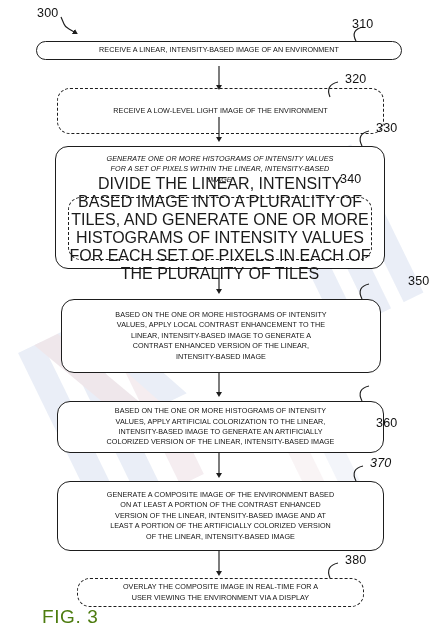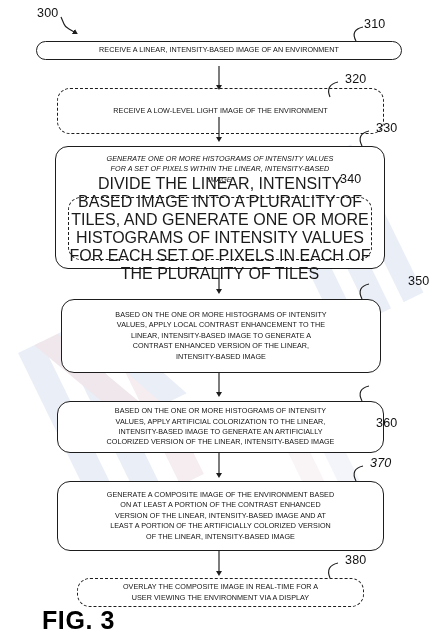--- a/index.html
+++ b/index.html
@@ -91,25 +91,24 @@
     letter-spacing: 0.2px;
     color: #111111;
     white-space: nowrap;
   }
 
   #fig-caption {
     position: absolute;
     left: 42px;
     top: 606px;
     z-index: 5;
-    font-size: 25px;
+    font-size: 19px;
     letter-spacing: 0.6px;
-    color: #000000;
+    color: #4d7c0f;
     white-space: nowrap;
-    font-weight: bold;
   }
 </style>
 </head>
 <body>
 
 <div id="sheet">
 
   <svg id="watermark" viewBox="0 0 439 643" xmlns="http://www.w3.org/2000/svg" aria-hidden="true">
     <g opacity="0.42">
       <g transform="rotate(-26 150 400)">
@@ -160,21 +159,21 @@
       <path d="M356,481 Q350,469 363,466"></path>
       <path d="M330,578 Q325,566 338,563"></path>
     </g>
   </svg>
 
   <div class="ref" style="left:37px; top:6px;">300</div>
 
   <div class="node solid" style="left:36px; top:41px; width:366px; height:19px;">
     <span class="txt">RECEIVE A LINEAR, INTENSITY-BASED IMAGE OF AN ENVIRONMENT</span>
   </div>
-  <div class="ref" style="left:364px; top:17px;">310</div>
+  <div class="ref" style="left:352px; top:17px;">310</div>
 
   <div class="node dashed" style="left:57px; top:88px; width:327px; height:46px;">
     <span class="txt">RECEIVE A LOW-LEVEL LIGHT IMAGE OF THE ENVIRONMENT</span>
   </div>
   <div class="ref" style="left:345px; top:72px;">320</div>
 
   <div class="node solid" style="left:55px; top:146px; width:330px; height:123px; align-items:flex-start;font-style:italic;">
     <span class="txt" style="padding-top:7px;">GENERATE ONE OR MORE HISTOGRAMS OF INTENSITY VALUES
 FOR A SET OF PIXELS WITHIN THE LINEAR, INTENSITY-BASED
 IMAGE</span>

